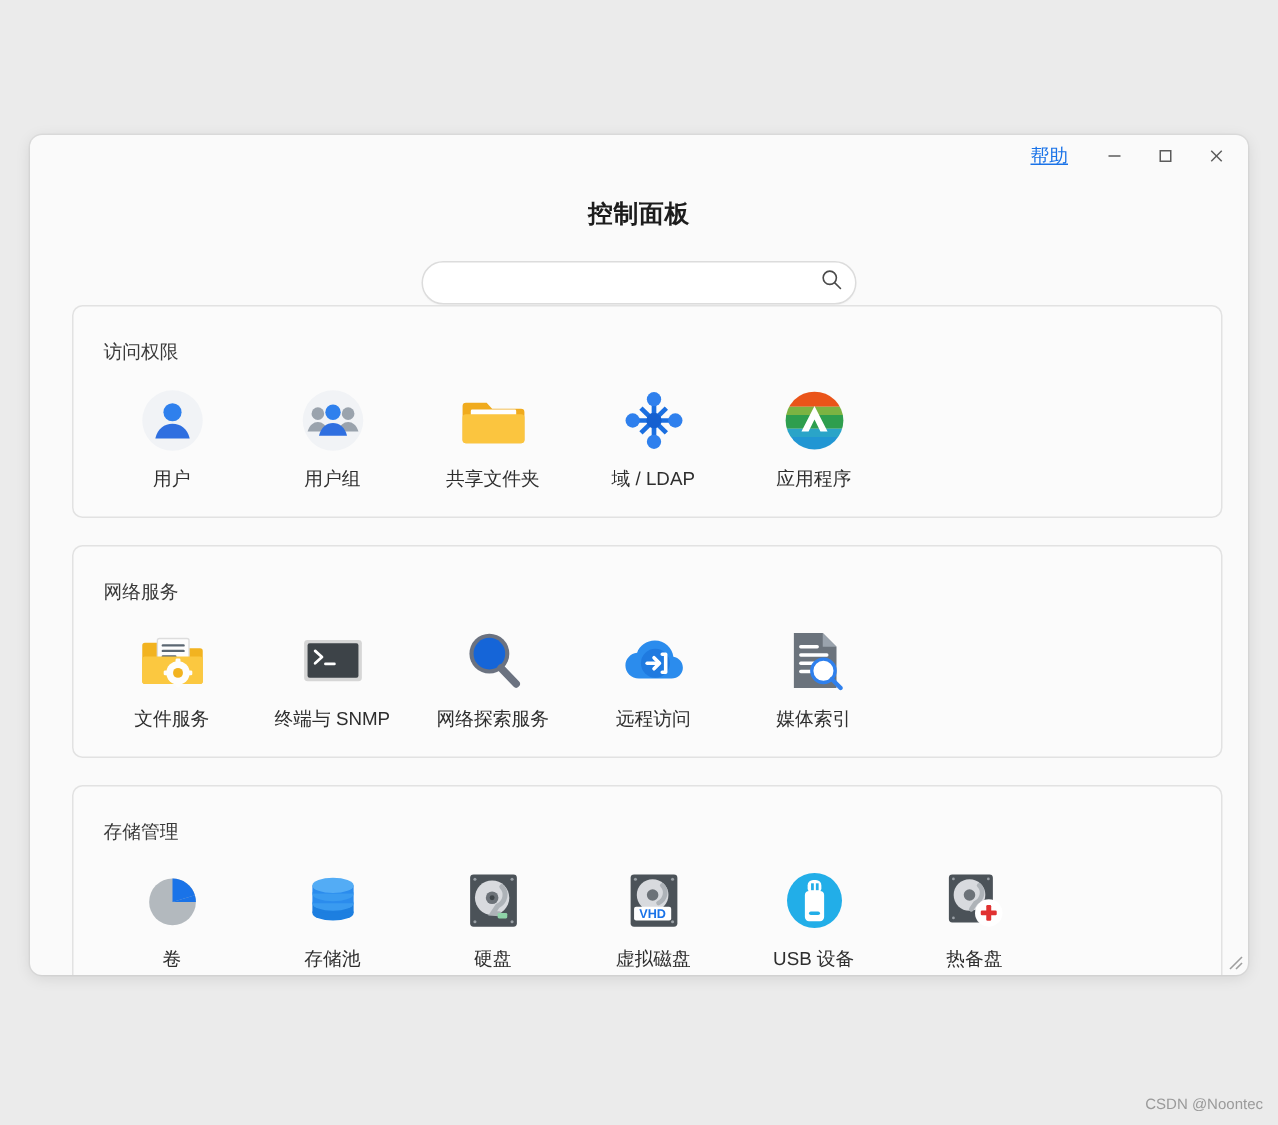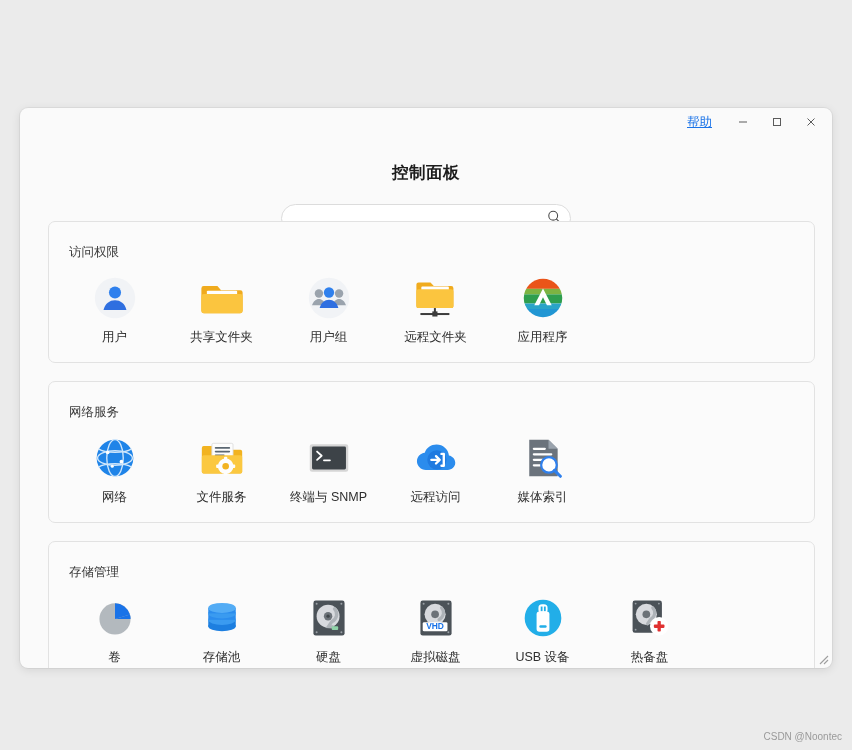--- a/index.html
+++ b/index.html
@@ -4,21 +4,21 @@
 <style>
   * { box-sizing: border-box; margin: 0; padding: 0; }
   html, body {
     width: 852px; height: 750px;
     background: #ebebeb;
     font-family: "Liberation Sans", "DejaVu Sans", sans-serif;
     overflow: hidden;
   }
   .window {
     position: absolute;
-    left: 20px; top: 108px;
+    left: 20px; top: 90px;
     width: 812px; height: 560px;
     background: #fafafa;
     border-radius: 8px;
     box-shadow: 0 2px 10px rgba(0,0,0,0.10), 0 0 0 1px rgba(0,0,0,0.045);
     overflow: hidden;
   }
   .titlebar {
     height: 28px;
     display: flex;
     align-items: center;
@@ -39,21 +39,21 @@
     color: #5b5b5b;
     font-size: 13px;
     cursor: default;
   }
   .win-btn svg { display: block; }
   .page-title {
     text-align: center;
     font-size: 16.5px;
     font-weight: bold;
     color: #1c1c1c;
-    margin-top: 26px;
+    margin-top: 14px;
     letter-spacing: 0.5px;
   }
   .search-wrap {
     display: flex; justify-content: center;
     margin-top: 20px;
   }
   .search-box {
     position: relative;
     width: 290px; height: 29px;
   }
@@ -185,55 +185,58 @@
         <circle cx="24" cy="24" r="22" fill="#f1f3f6"></circle>
         <circle cx="24" cy="18" r="6.6" fill="#2f80ed"></circle>
         <path d="M11.5 37c1.6-7 6.6-10.6 12.5-10.6S34.9 30 36.5 37z" fill="#2f6fe0"></path>
       </svg>
               </div>
               <div class="tile-label">用户</div>
             </div>
             <div class="tile">
               <div class="tile-icon">
                 <svg viewBox="0 0 48 48" width="44" height="44">
-        <path d="M4 11h15l4 4.5h21a2.5 2.5 0 0 1 2.5 2.5v20a2.5 2.5 0 0 1-2.5 2.5H4A2.5 2.5 0 0 1 1.5 38V13.5A2.5 2.5 0 0 1 4 11z" fill="#f0ab1e"></path>
-        <rect x="7.5" y="16" width="33" height="5" rx="1" fill="#fefefe"></rect>
-        <path d="M4 19.5h40a2.5 2.5 0 0 1 2.5 2.5v16a2.5 2.5 0 0 1-2.5 2.5H4A2.5 2.5 0 0 1 1.5 38V22A2.5 2.5 0 0 1 4 19.5z" fill="#fbc53f"></path>
-      </svg>
-              </div>
-              <div class="tile-label">共享文件夹</div>
-            </div>
-            <div class="tile">
-              <div class="tile-icon">
-                <svg viewBox="0 0 48 48" width="44" height="44">
         <circle cx="24" cy="24" r="22" fill="#f1f3f6"></circle>
         <circle cx="13" cy="19" r="4.6" fill="#9aa3ad"></circle>
         <path d="M5.5 32c1.2-4.6 4.3-7 7.5-7s6.3 2.4 7.5 7z" fill="#9aa3ad"></path>
         <circle cx="35" cy="19" r="4.6" fill="#9aa3ad"></circle>
         <path d="M27.5 32c1.2-4.6 4.3-7 7.5-7s6.3 2.4 7.5 7z" fill="#9aa3ad"></path>
         <circle cx="24" cy="18" r="5.6" fill="#2f80ed"></circle>
         <path d="M13.8 35c1.4-6 5.6-9.2 10.2-9.2S32.8 29 34.2 35z" fill="#2f6fe0"></path>
       </svg>
               </div>
               <div class="tile-label">用户组</div>
             </div>
             <div class="tile">
               <div class="tile-icon">
                 <svg viewBox="0 0 48 48" width="44" height="44">
-        <path d="M5 7h13l3.6 4h19A2.4 2.4 0 0 1 43 13.4v19A2.4 2.4 0 0 1 40.6 35H5a2.4 2.4 0 0 1-2.4-2.4V9.4A2.4 2.4 0 0 1 5 7z" fill="#f0ab1e"></path>
-        <rect x="8" y="11.5" width="30" height="4.5" rx="1" fill="#fefefe"></rect>
-        <path d="M5 14.5h35.6A2.4 2.4 0 0 1 43 16.9v15.7A2.4 2.4 0 0 1 40.6 35H5a2.4 2.4 0 0 1-2.4-2.4V16.9A2.4 2.4 0 0 1 5 14.5z" fill="#fbc53f"></path>
-        <g stroke="#3c3c3c" stroke-width="2.2">
-          <line x1="22.8" y1="35" x2="22.8" y2="41"></line>
-          <line x1="7" y1="41.5" x2="38.6" y2="41.5"></line>
-        </g>
-        <rect x="20" y="38.6" width="5.6" height="5.6" fill="#3c3c3c"></rect>
-      </svg>
-              </div>
-              <div class="tile-label">远程文件夹</div>
+        <path d="M4 11h15l4 4.5h21a2.5 2.5 0 0 1 2.5 2.5v20a2.5 2.5 0 0 1-2.5 2.5H4A2.5 2.5 0 0 1 1.5 38V13.5A2.5 2.5 0 0 1 4 11z" fill="#f0ab1e"></path>
+        <rect x="7.5" y="16" width="33" height="5" rx="1" fill="#fefefe"></rect>
+        <path d="M4 19.5h40a2.5 2.5 0 0 1 2.5 2.5v16a2.5 2.5 0 0 1-2.5 2.5H4A2.5 2.5 0 0 1 1.5 38V22A2.5 2.5 0 0 1 4 19.5z" fill="#fbc53f"></path>
+      </svg>
+              </div>
+              <div class="tile-label">共享文件夹</div>
+            </div>
+            <div class="tile">
+              <div class="tile-icon">
+                <svg viewBox="0 0 48 48" width="44" height="44">
+        <g stroke="#1b6fe0" stroke-width="3.4">
+          <line x1="24" y1="10" x2="24" y2="38"></line>
+          <line x1="10" y1="24" x2="38" y2="24"></line>
+          <line x1="14.5" y1="15" x2="33" y2="33"></line>
+          <line x1="33" y1="15" x2="14.5" y2="33"></line>
+        </g>
+        <circle cx="24" cy="8.5" r="5.2" fill="#2f80ed"></circle>
+        <circle cx="24" cy="39.5" r="5.2" fill="#2f80ed"></circle>
+        <circle cx="8.5" cy="24" r="5.2" fill="#2f80ed"></circle>
+        <circle cx="39.5" cy="24" r="5.2" fill="#2f80ed"></circle>
+        <circle cx="24" cy="24" r="5.6" fill="#1560d0"></circle>
+      </svg>
+              </div>
+              <div class="tile-label">域 / LDAP</div>
             </div>
             <div class="tile">
               <div class="tile-icon">
                 <svg viewBox="0 0 48 48" width="44" height="44">
         <defs>
                     <clipPath id="appclip">
                       <circle cx="24" cy="24" r="21"></circle>
                     </clipPath>
                   </defs>
         <g clip-path="url(#appclip)">
@@ -249,36 +252,20 @@
               <div class="tile-label">应用程序</div>
             </div>
           </div>
         </div>
         <div class="section">
           <div class="section-title">网络服务</div>
           <div class="tiles">
             <div class="tile">
               <div class="tile-icon">
                 <svg viewBox="0 0 48 48" width="44" height="44">
-        <circle cx="24" cy="24" r="20" fill="#1f84e8"></circle>
-        <g fill="none" stroke="#cfe6fb" stroke-width="1.5">
-          <ellipse cx="24" cy="24" rx="9" ry="20"></ellipse>
-          <ellipse cx="24" cy="24" rx="19" ry="8"></ellipse>
-          <path d="M6 14c7 5 29 5 36 0M6 34c7-5 29-5 36 0"></path>
-        </g>
-        <circle cx="16" cy="18" r="2" fill="#fff"></circle>
-        <circle cx="31" cy="28" r="2" fill="#fff"></circle>
-        <circle cx="21" cy="33" r="1.7" fill="#fff"></circle>
-      </svg>
-              </div>
-              <div class="tile-label">网络</div>
-            </div>
-            <div class="tile">
-              <div class="tile-icon">
-                <svg viewBox="0 0 48 48" width="44" height="44">
         <path d="M4 11h14l3.4 4H44a2 2 0 0 1 2 2v22a2 2 0 0 1-2 2H4a2 2 0 0 1-2-2V13a2 2 0 0 1 2-2z" fill="#f2b320"></path>
         <rect x="13" y="8" width="23" height="18" rx="1.5" fill="#fdfdfd" stroke="#dddddd"></rect>
         <g stroke="#5b6772" stroke-width="1.8" stroke-linecap="round">
           <line x1="17" y1="13" x2="32" y2="13"></line>
           <line x1="17" y1="17" x2="32" y2="17"></line>
           <line x1="17" y1="21" x2="26" y2="21"></line>
         </g>
         <path d="M4 21h40a2 2 0 0 1 2 2v16a2 2 0 0 1-2 2H4a2 2 0 0 1-2-2V23a2 2 0 0 1 2-2z" fill="#fbc840"></path>
         <circle cx="28" cy="33" r="8.5" fill="#fdfdfd"></circle>
         <circle cx="28" cy="33" r="3.6" fill="#f2b320"></circle>
@@ -297,20 +284,30 @@
                 <svg viewBox="0 0 48 48" width="44" height="44">
         <rect x="3" y="9" width="42" height="30" rx="2.5" fill="#d6d6d6"></rect>
         <rect x="5.5" y="11.5" width="37" height="25" rx="1.5" fill="#3d4348"></rect>
         <g stroke="#ffffff" stroke-width="2" fill="none" stroke-linecap="round" stroke-linejoin="round">
           <polyline points="11,17 16,21.5 11,26"></polyline>
           <line x1="18.5" y1="26.5" x2="25" y2="26.5"></line>
         </g>
       </svg>
               </div>
               <div class="tile-label">终端与 SNMP</div>
+            </div>
+            <div class="tile">
+              <div class="tile-icon">
+                <svg viewBox="0 0 48 48" width="44" height="44">
+        <circle cx="21" cy="19" r="14.5" fill="#6b7280"></circle>
+        <circle cx="21" cy="19" r="11.5" fill="#1565d8"></circle>
+        <path d="M29.5 29.5l11 11.5" stroke="#6b7280" stroke-width="5.5" stroke-linecap="round"></path>
+      </svg>
+              </div>
+              <div class="tile-label">网络探索服务</div>
             </div>
             <div class="tile">
               <div class="tile-icon">
                 <svg viewBox="0 0 48 48" width="44" height="44">
         <path d="M13 37c-5.5 0-9.8-4.2-9.8-9.4 0-4.8 3.7-8.8 8.5-9.3C13.5 13 18.6 9.4 24.6 9.4c7 0 12.8 5.2 13.5 11.9 4 .7 6.9 4 6.9 7.9 0 4.4-3.7 7.8-8.2 7.8z" fill="#2b8ced"></path>
         <circle cx="25" cy="26" r="10.5" fill="#1f7ae0"></circle>
         <g fill="none" stroke="#ffffff" stroke-width="2.6" stroke-linecap="round" stroke-linejoin="round">
           <path d="M19 26h8"></path>
           <polyline points="24,22 28,26 24,30"></polyline>
           <path d="M30 19.5h2.5v13H30"></path>

